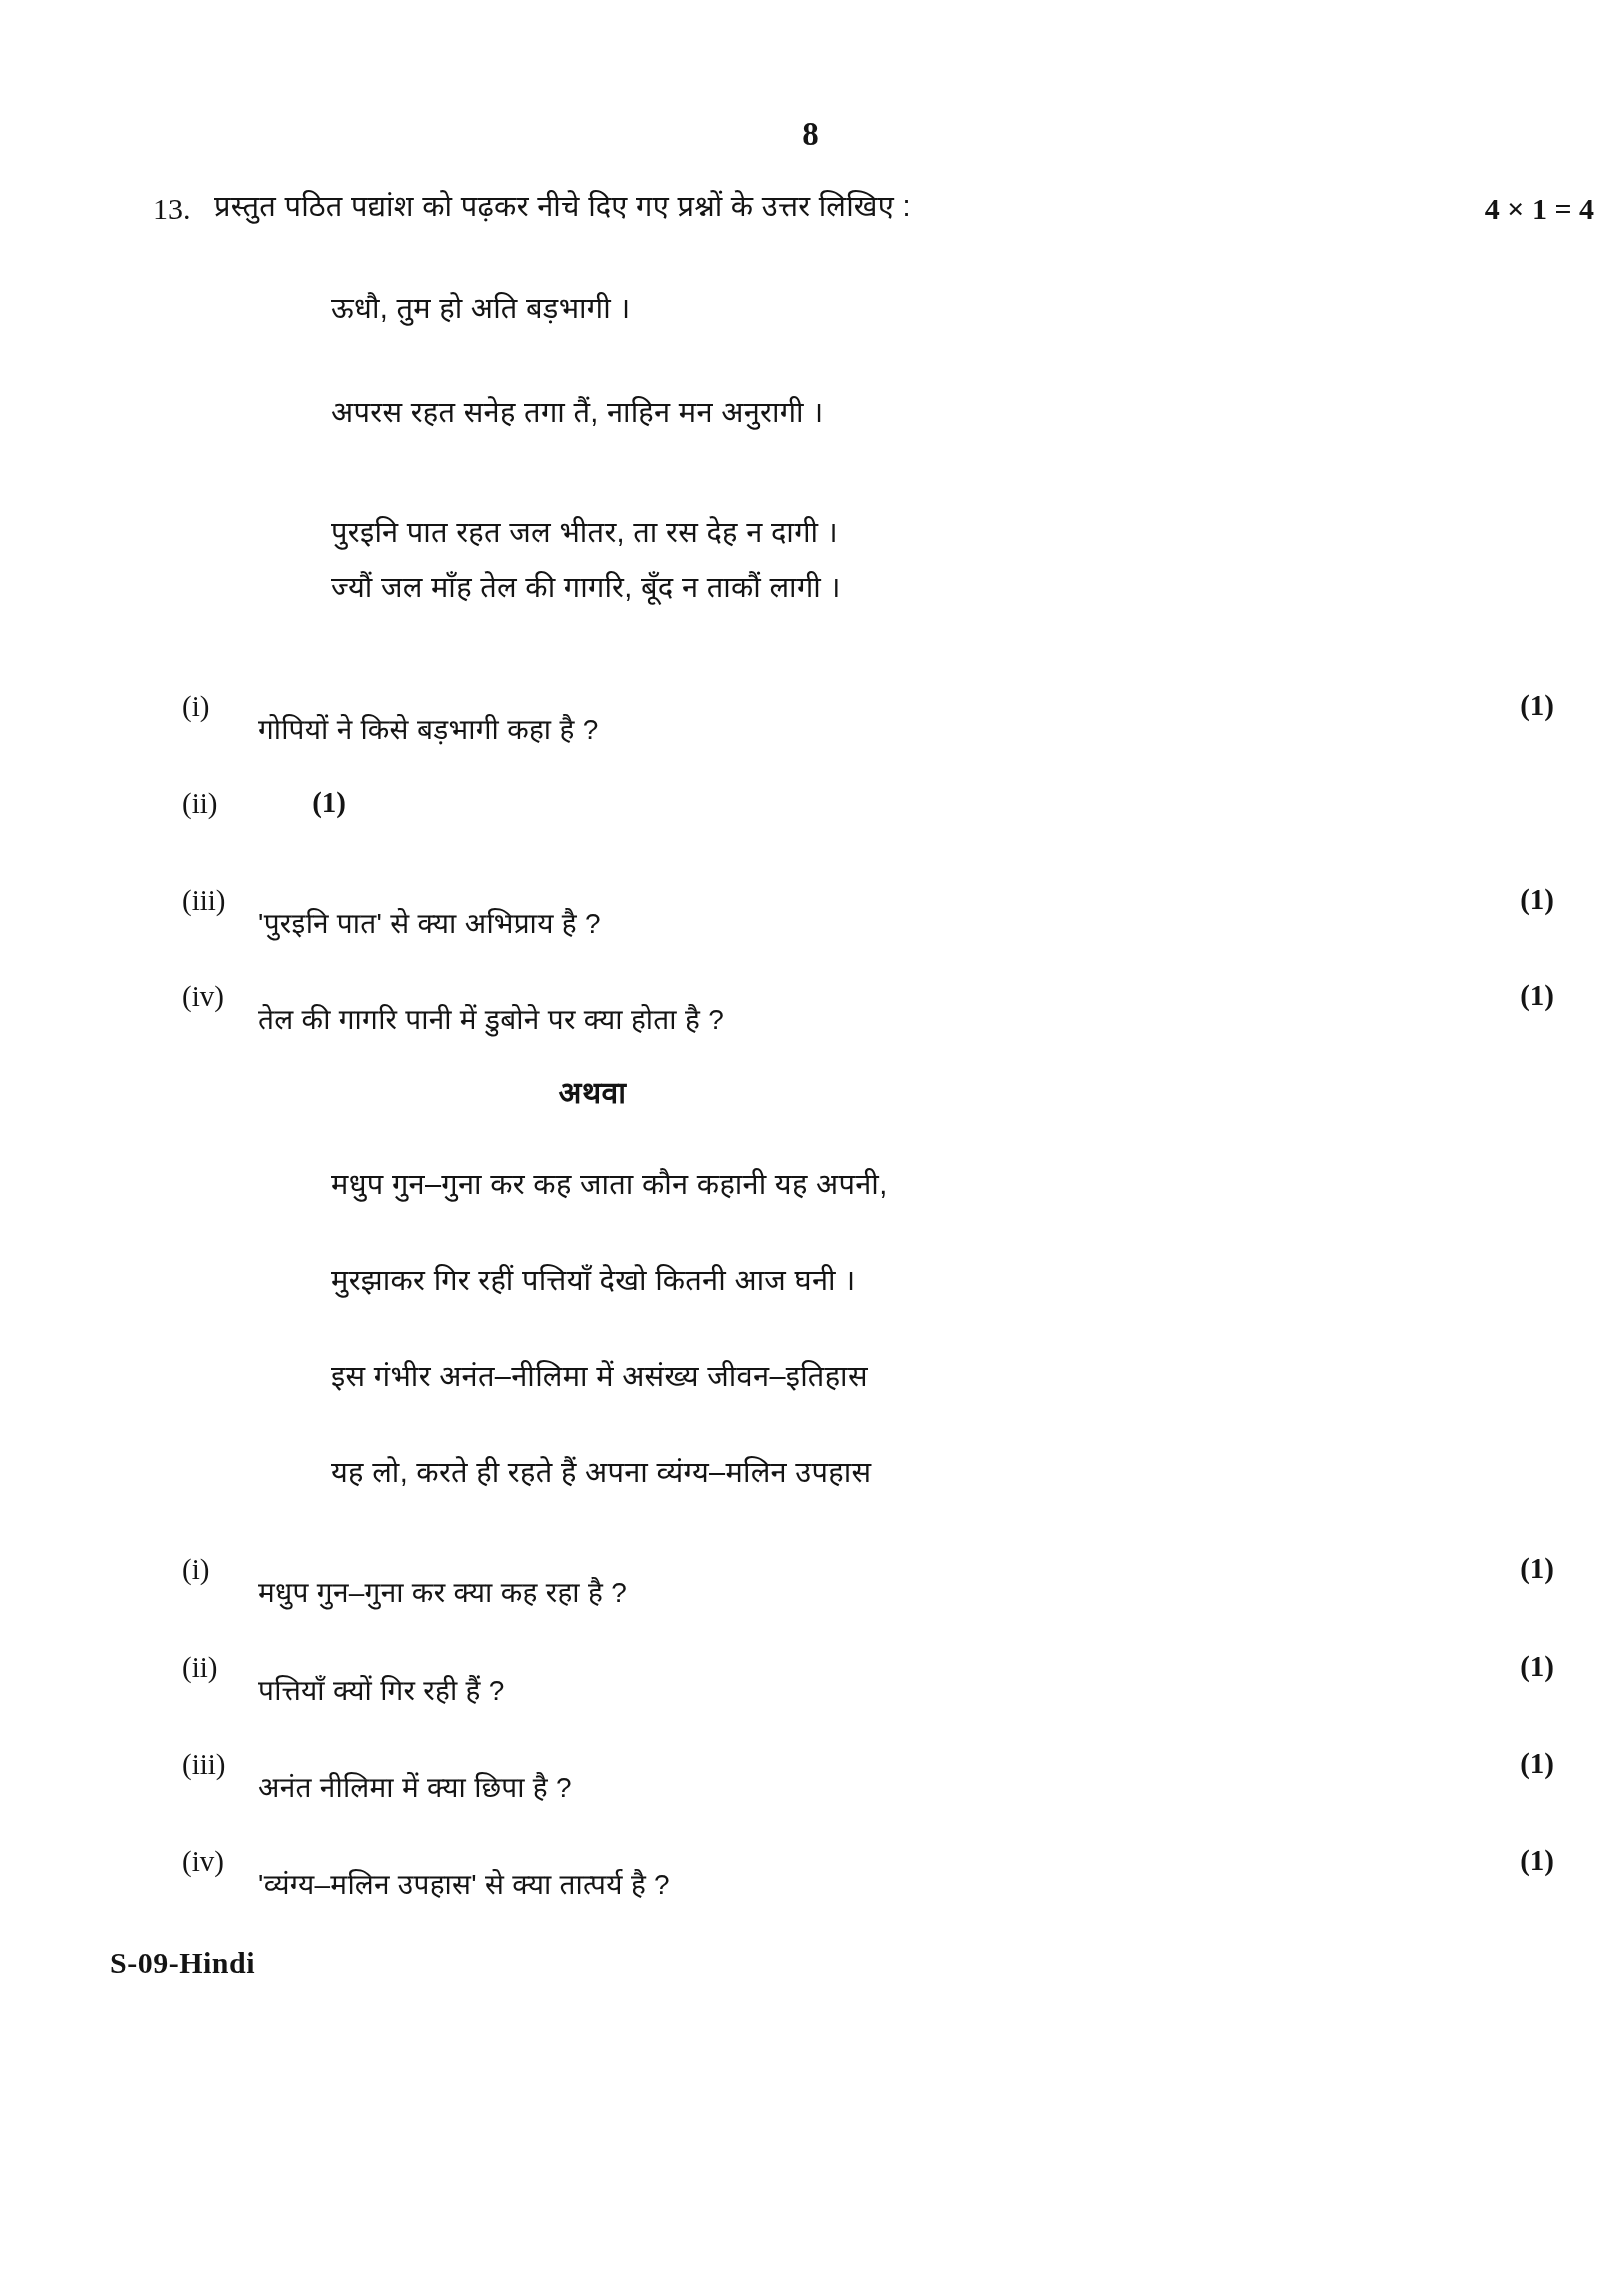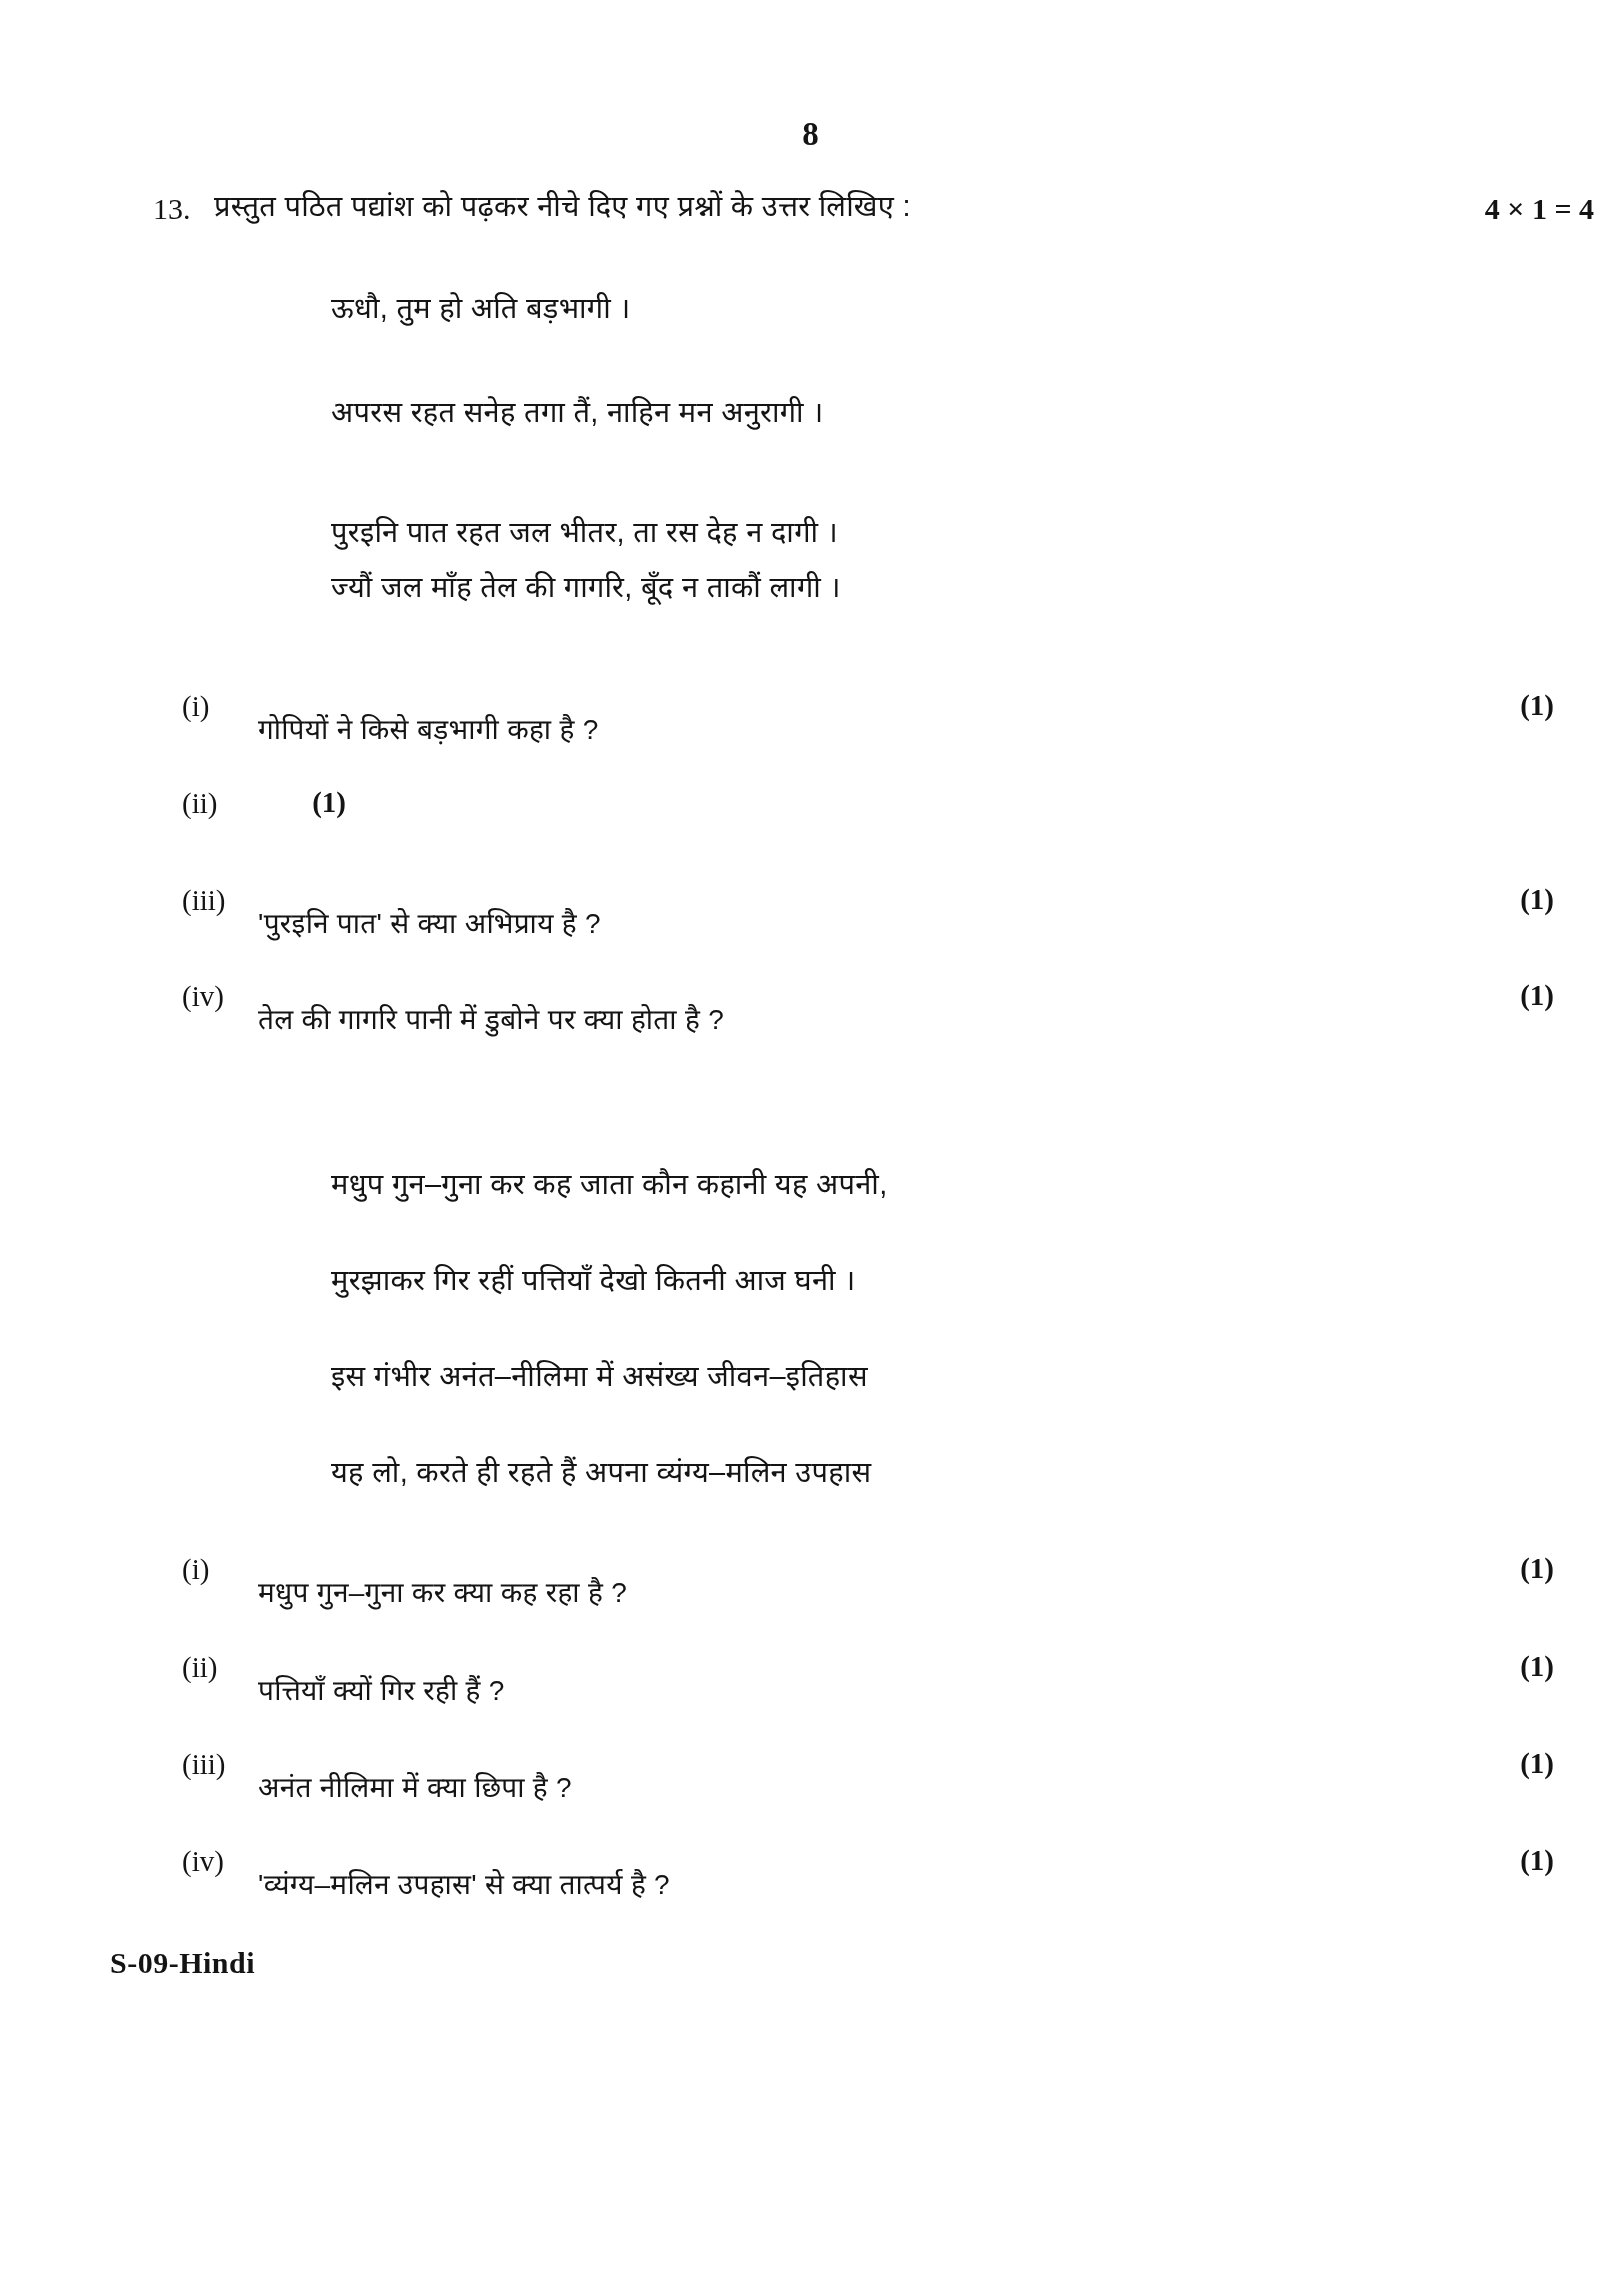--- a/index.html
+++ b/index.html
@@ -188,20 +188,23 @@
     <span class="sub-text">'पुरइनि पात' से क्या अभिप्राय है ?</span>
     <span class="sub-marks">(1)</span>
   </div>
 
   <div class="sub-row" style="top: 976px;">
     <span class="sub-label">(iv)</span>
     <span class="sub-text">तेल की गागरि पानी में डुबोने पर क्या होता है ?</span>
     <span class="sub-marks">(1)</span>
   </div>
 
+  <div class="athwa" style="top: 1071px;">
+    <span class="athwa-inner">अथवा</span>
+  </div>
 
   <div class="poem-line" style="top: 1166px;">मधुप गुन–गुना कर कह जाता कौन कहानी यह अपनी,</div>
   <div class="poem-line" style="top: 1262px;">मुरझाकर गिर रहीं पत्तियाँ देखो कितनी आज घनी ।</div>
   <div class="poem-line" style="top: 1358px;">इस गंभीर अनंत–नीलिमा में असंख्य जीवन–इतिहास</div>
   <div class="poem-line" style="top: 1454px;">यह लो, करते ही रहते हैं अपना व्यंग्य–मलिन उपहास</div>
 
   <div class="sub-row" style="top: 1549px;">
     <span class="sub-label">(i)</span>
     <span class="sub-text">मधुप गुन–गुना कर क्या कह रहा है ?</span>
     <span class="sub-marks">(1)</span>

